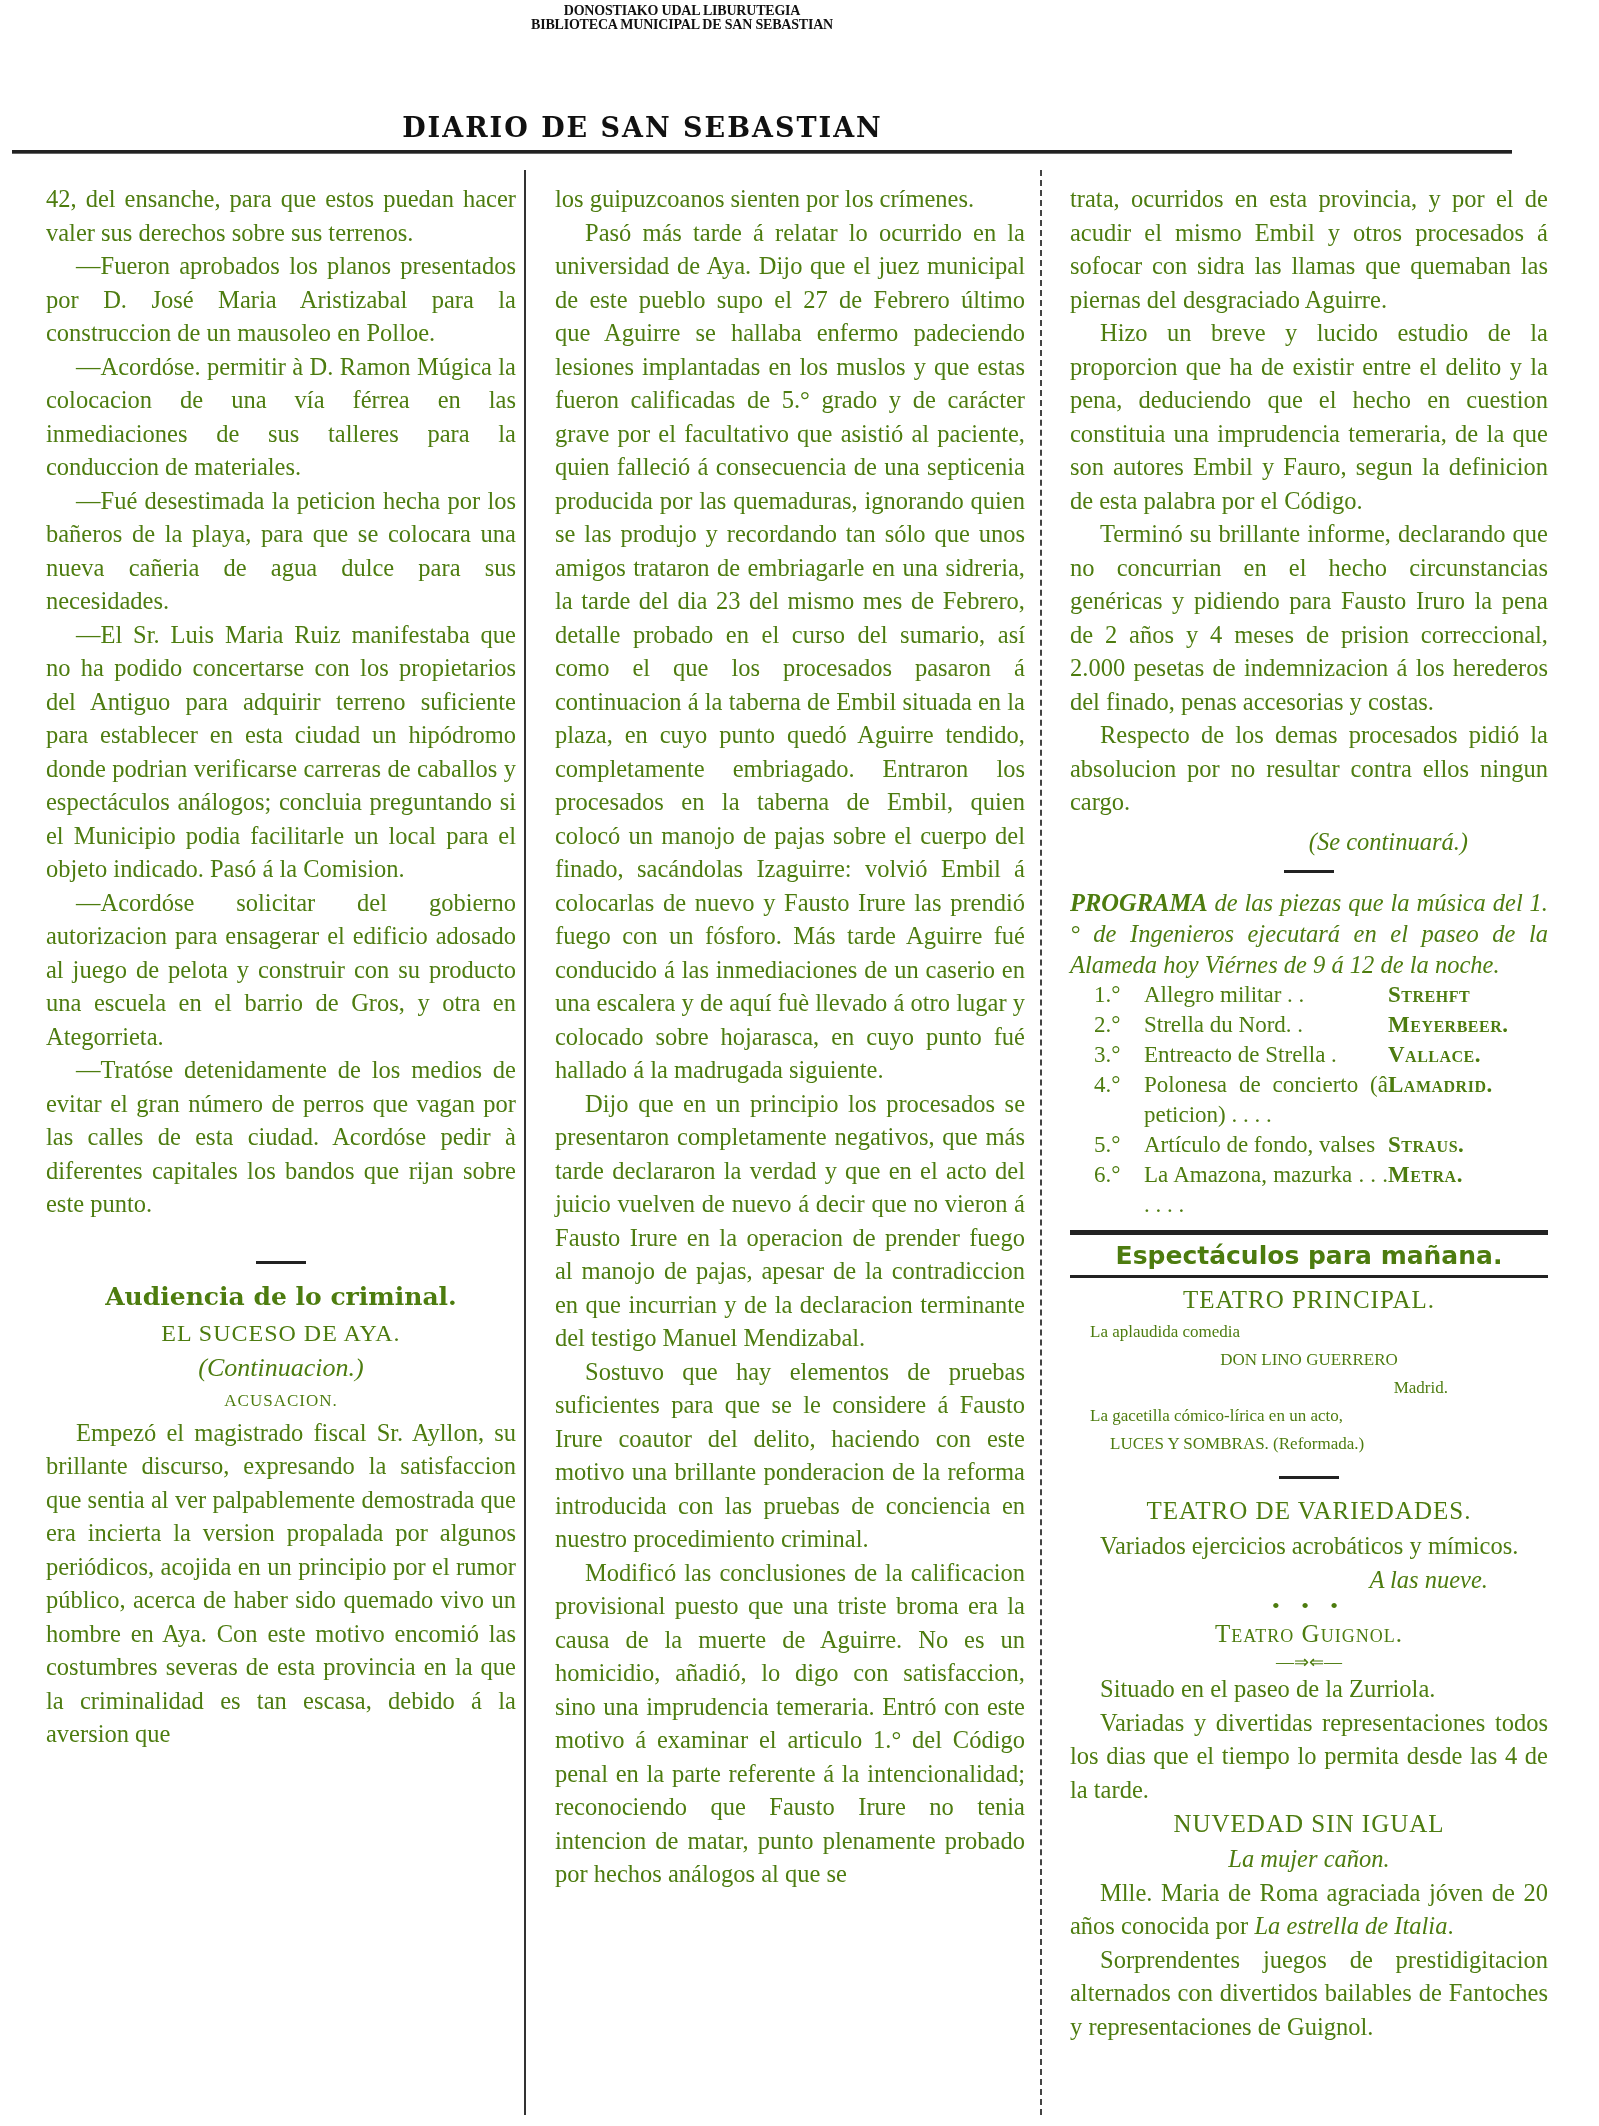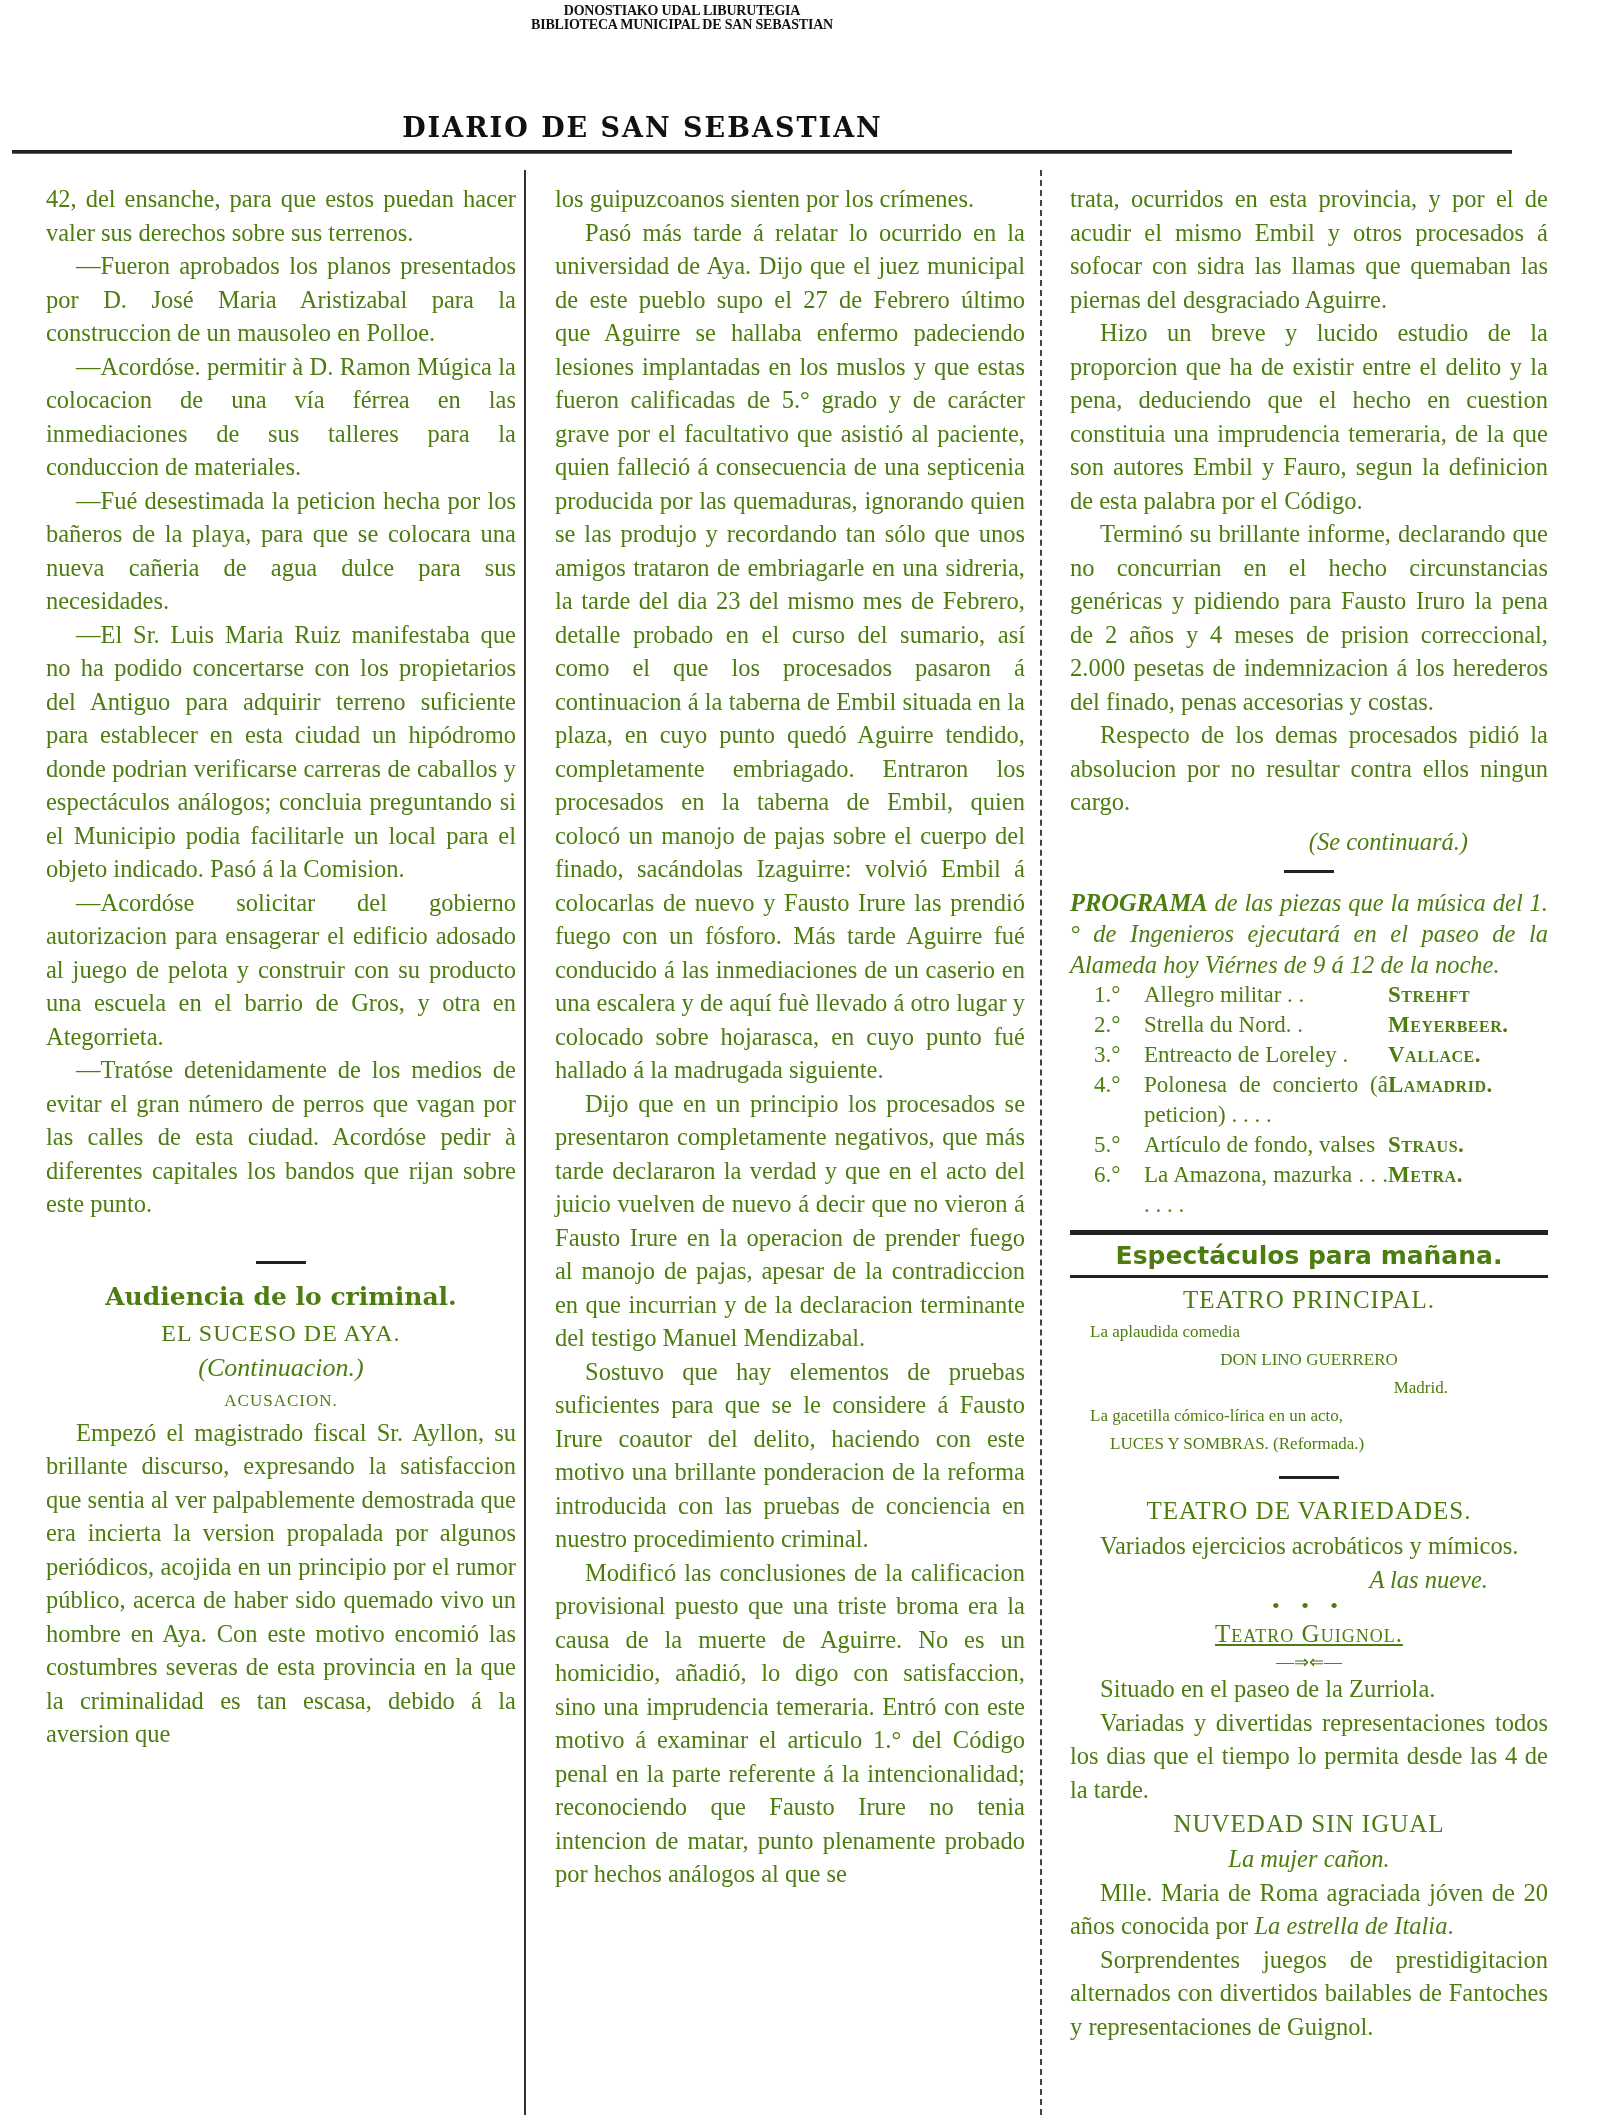--- a/index.html
+++ b/index.html
@@ -48,21 +48,21 @@
   .prog-item .t { flex: 1; }
   .prog-item .c { width: 160px; font-variant: small-caps; font-weight: bold; letter-spacing: 0.5px; }
   .prog-block { padding-left: 24px; }
   .espect-head {
     border-top: 5px solid #222; border-bottom: 3px solid #222;
     margin: 10px 0 4px; padding: 4px 0 2px; text-align: center;
     font-family: "DejaVu Sans", sans-serif; font-weight: bold; font-size: 25px; line-height: 34px;
   }
   .theatre { text-align: center; font-size: 25px; letter-spacing: 1px; line-height: 36px; }
   .small-line { font-size: 17px; line-height: 28px; }
-  .smallcaps { font-variant: small-caps; text-decoration: underline; }
+  .smallcaps { font-variant: small-caps; }
   .dots { text-align: center; line-height: 20px; font-size: 22px; letter-spacing: 8px; }
   .ornament { text-align: center; font-size: 18px; line-height: 20px; }
 </style>
 </head>
 <body>
 
 <div class="masthead-archive">
   <div>DONOSTIAKO UDAL LIBURUTEGIA</div>
   <div>BIBLIOTECA MUNICIPAL DE SAN SEBASTIAN</div>
 </div>
@@ -116,21 +116,21 @@
       <span class="t">Allegro militar . .</span>
       <span class="c">Strehft</span>
     </div>
     <div class="prog-item">
       <span class="n">2.°</span>
       <span class="t">Strella du Nord. .</span>
       <span class="c">Meyerbeer.</span>
     </div>
     <div class="prog-item">
       <span class="n">3.°</span>
-      <span class="t">Entreacto de Loreley .</span>
+      <span class="t">Entreacto de Strella .</span>
       <span class="c">Vallace.</span>
     </div>
     <div class="prog-item">
       <span class="n">4.°</span>
       <span class="t">Polonesa de concierto (â peticion) . . . .</span>
       <span class="c">Lamadrid.</span>
     </div>
     <div class="prog-item">
       <span class="n">5.°</span>
       <span class="t">Artículo de fondo, valses</span>

